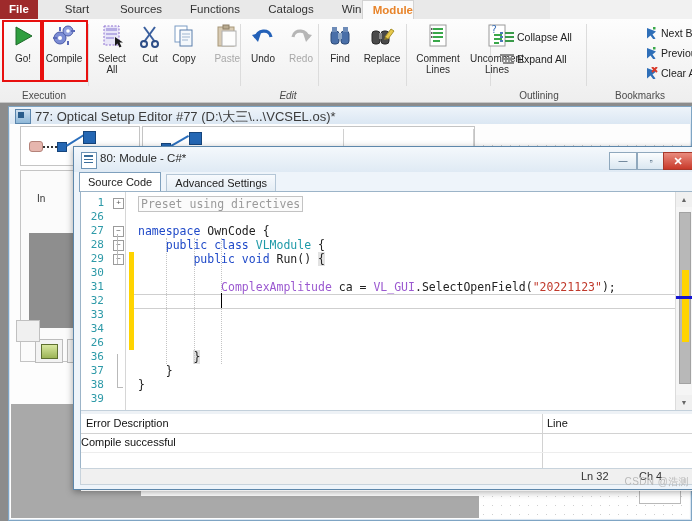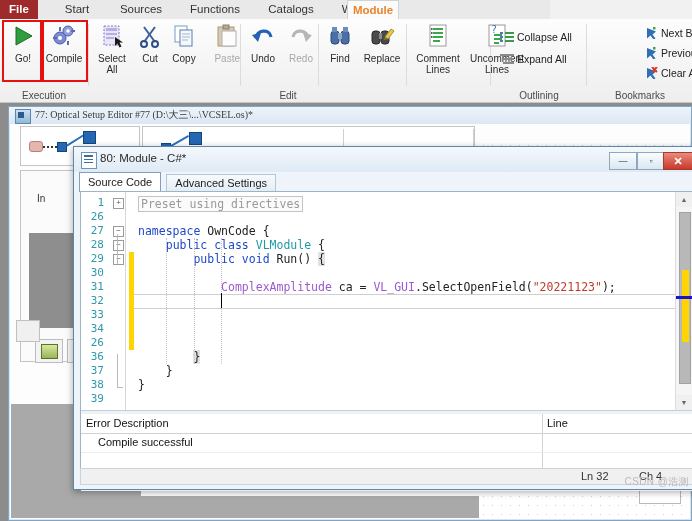--- a/index.html
+++ b/index.html
@@ -33,21 +33,21 @@
   .redbox{position:absolute;border:2px solid #e8100f;box-sizing:border-box;pointer-events:none;}
   .rsmall{position:absolute;left:0;height:15px;line-height:15px;font-size:10.5px;
      color:#222;white-space:nowrap;cursor:default;}
   .rsmall .si{display:inline-block;width:14px;height:12px;vertical-align:-2px;margin-right:3px;position:relative;}
 
   
   #bgwin{position:absolute;left:8px;top:106px;width:684px;height:415px;
      background:#d9e5f1;border:1px solid #7fa5c4;box-sizing:border-box;}
   #bgwin-title{position:absolute;left:0;top:0;height:17px;width:100%;
      background:linear-gradient(#eef4fa,#dbe7f3);}
-  #bgwin-title .t{position:absolute;left:26px;top:1px;font-size:10px;color:#3b3b3b;white-space:nowrap;font-family:Liberation Serif, serif;}
+  #bgwin-title .t{position:absolute;left:26px;top:1px;font-size:13px;color:#3b3b3b;white-space:nowrap;}
   #bgwin-icon{position:absolute;left:6px;top:2px;width:14px;height:13px;
      background:linear-gradient(#cfe0f0,#8fb8d8);border:1px solid #5b86ad;}
   #bgwin-icon:after{content:"";position:absolute;left:2px;top:2px;width:6px;height:6px;background:#2b5d8c;}
   #bgwin-body{position:absolute;left:1px;top:17px;right:1px;bottom:1px;background:#fdfdfd;}
   .dgm-line{position:absolute;height:2px;background:#2b6fbd;transform-origin:0 0;}
   .dgm-sq{position:absolute;width:8px;height:8px;background:#2467b4;border:1px solid #16457c;}
   .dgm-el{position:absolute;width:12px;height:9px;background:#e6b6ae;border:1px solid #b5837a;border-radius:3px;}
   .dgm-dash{position:absolute;height:0;border-top:2px dotted #333;}
 
   #bg-right{position:absolute;right:1px;top:17px;width:210px;bottom:1px;background:#fff;
@@ -154,52 +154,52 @@
      border-top:1px solid #c3d0db;border-bottom:1px solid #c3d0db;cursor:default;}
 
   
   #errgrid{position:absolute;left:0;top:222px;right:0;bottom:0;background:#fff;}
   #err-head{position:absolute;left:0;top:0;right:0;height:19px;background:#fff;
      border-bottom:1px solid #d2d2d2;}
   .errcol{position:absolute;top:0;height:19px;line-height:19px;font-size:11px;color:#111;
      padding-left:5px;cursor:default;}
   #err-colsplit{position:absolute;top:0;width:1px;height:100%;background:#d2d2d2;}
   .errrow{position:absolute;left:0;right:0;height:19px;border-bottom:1px solid #ededed;}
-  .errcell{position:absolute;top:0;height:19px;line-height:19px;font-size:11px;color:#111;padding-left:17px;}
+  .errcell{position:absolute;top:0;height:19px;line-height:19px;font-size:11px;color:#111;padding-left:0;}
 
   #dlg-status{position:absolute;left:6px;bottom:4px;width:613px;height:17px;
      background:#f0f0f0;border:1px solid #c8d3dc;box-sizing:border-box;}
   .stcell{position:absolute;top:0;height:15px;line-height:15px;font-size:11px;color:#333;}
   #watermark{position:absolute;right:3px;bottom:-5px;font-size:10px;color:#b9b9b9;
      letter-spacing:.4px;white-space:nowrap;}
 </style>
 </head>
 <body>
 
 <div id="ribbon">
   <div id="ribbon-tabs">
       <div class="rtab file" style="left:0px;width:38px;">File</div>
       <div class="rtab" style="left:50px;width:54px;">Start</div>
       <div class="rtab" style="left:108px;width:66px;">Sources</div>
       <div class="rtab" style="left:178px;width:74px;">Functions</div>
       <div class="rtab" style="left:256px;width:70px;">Catalogs</div>
       <div class="rtab" style="left:330px;width:70px;">Windows</div>
-      <div class="rtab active" style="left:347px;width:50px;">Module</div>
+      <div class="rtab active" style="left:362px;width:50px;text-align:right;">Module</div>
     </div>
   <div id="ribbon-body">
     <div class="rsep" style="left:88px"></div>
     <div class="rsep" style="left:240px"></div>
     <div class="rsep" style="left:318px"></div>
     <div class="rsep" style="left:406px"></div>
     <div class="rsep" style="left:490px"></div>
     <div class="rsep" style="left:586px"></div>
   <div class="rgroup" style="left:0px;width:88px;">
         <div class="rgroup-label">Execution</div>
       </div>
-      <div class="rgroup" style="left:88px;width:400px;">
+      <div class="rgroup" style="left:88px;width:400px;font-style:italic;">
         <div class="rgroup-label">Edit</div>
       </div>
       <div class="rgroup" style="left:490px;width:98px;">
         <div class="rgroup-label">Outlining</div>
       </div>
       <div class="rgroup" style="left:588px;width:104px;">
         <div class="rgroup-label">Bookmarks</div>
       </div>
       <div class="rbtn" style="left:4px;width:38px;">
         <span class="rico"><svg width="26" height="26" viewBox="0 0 26 26">

